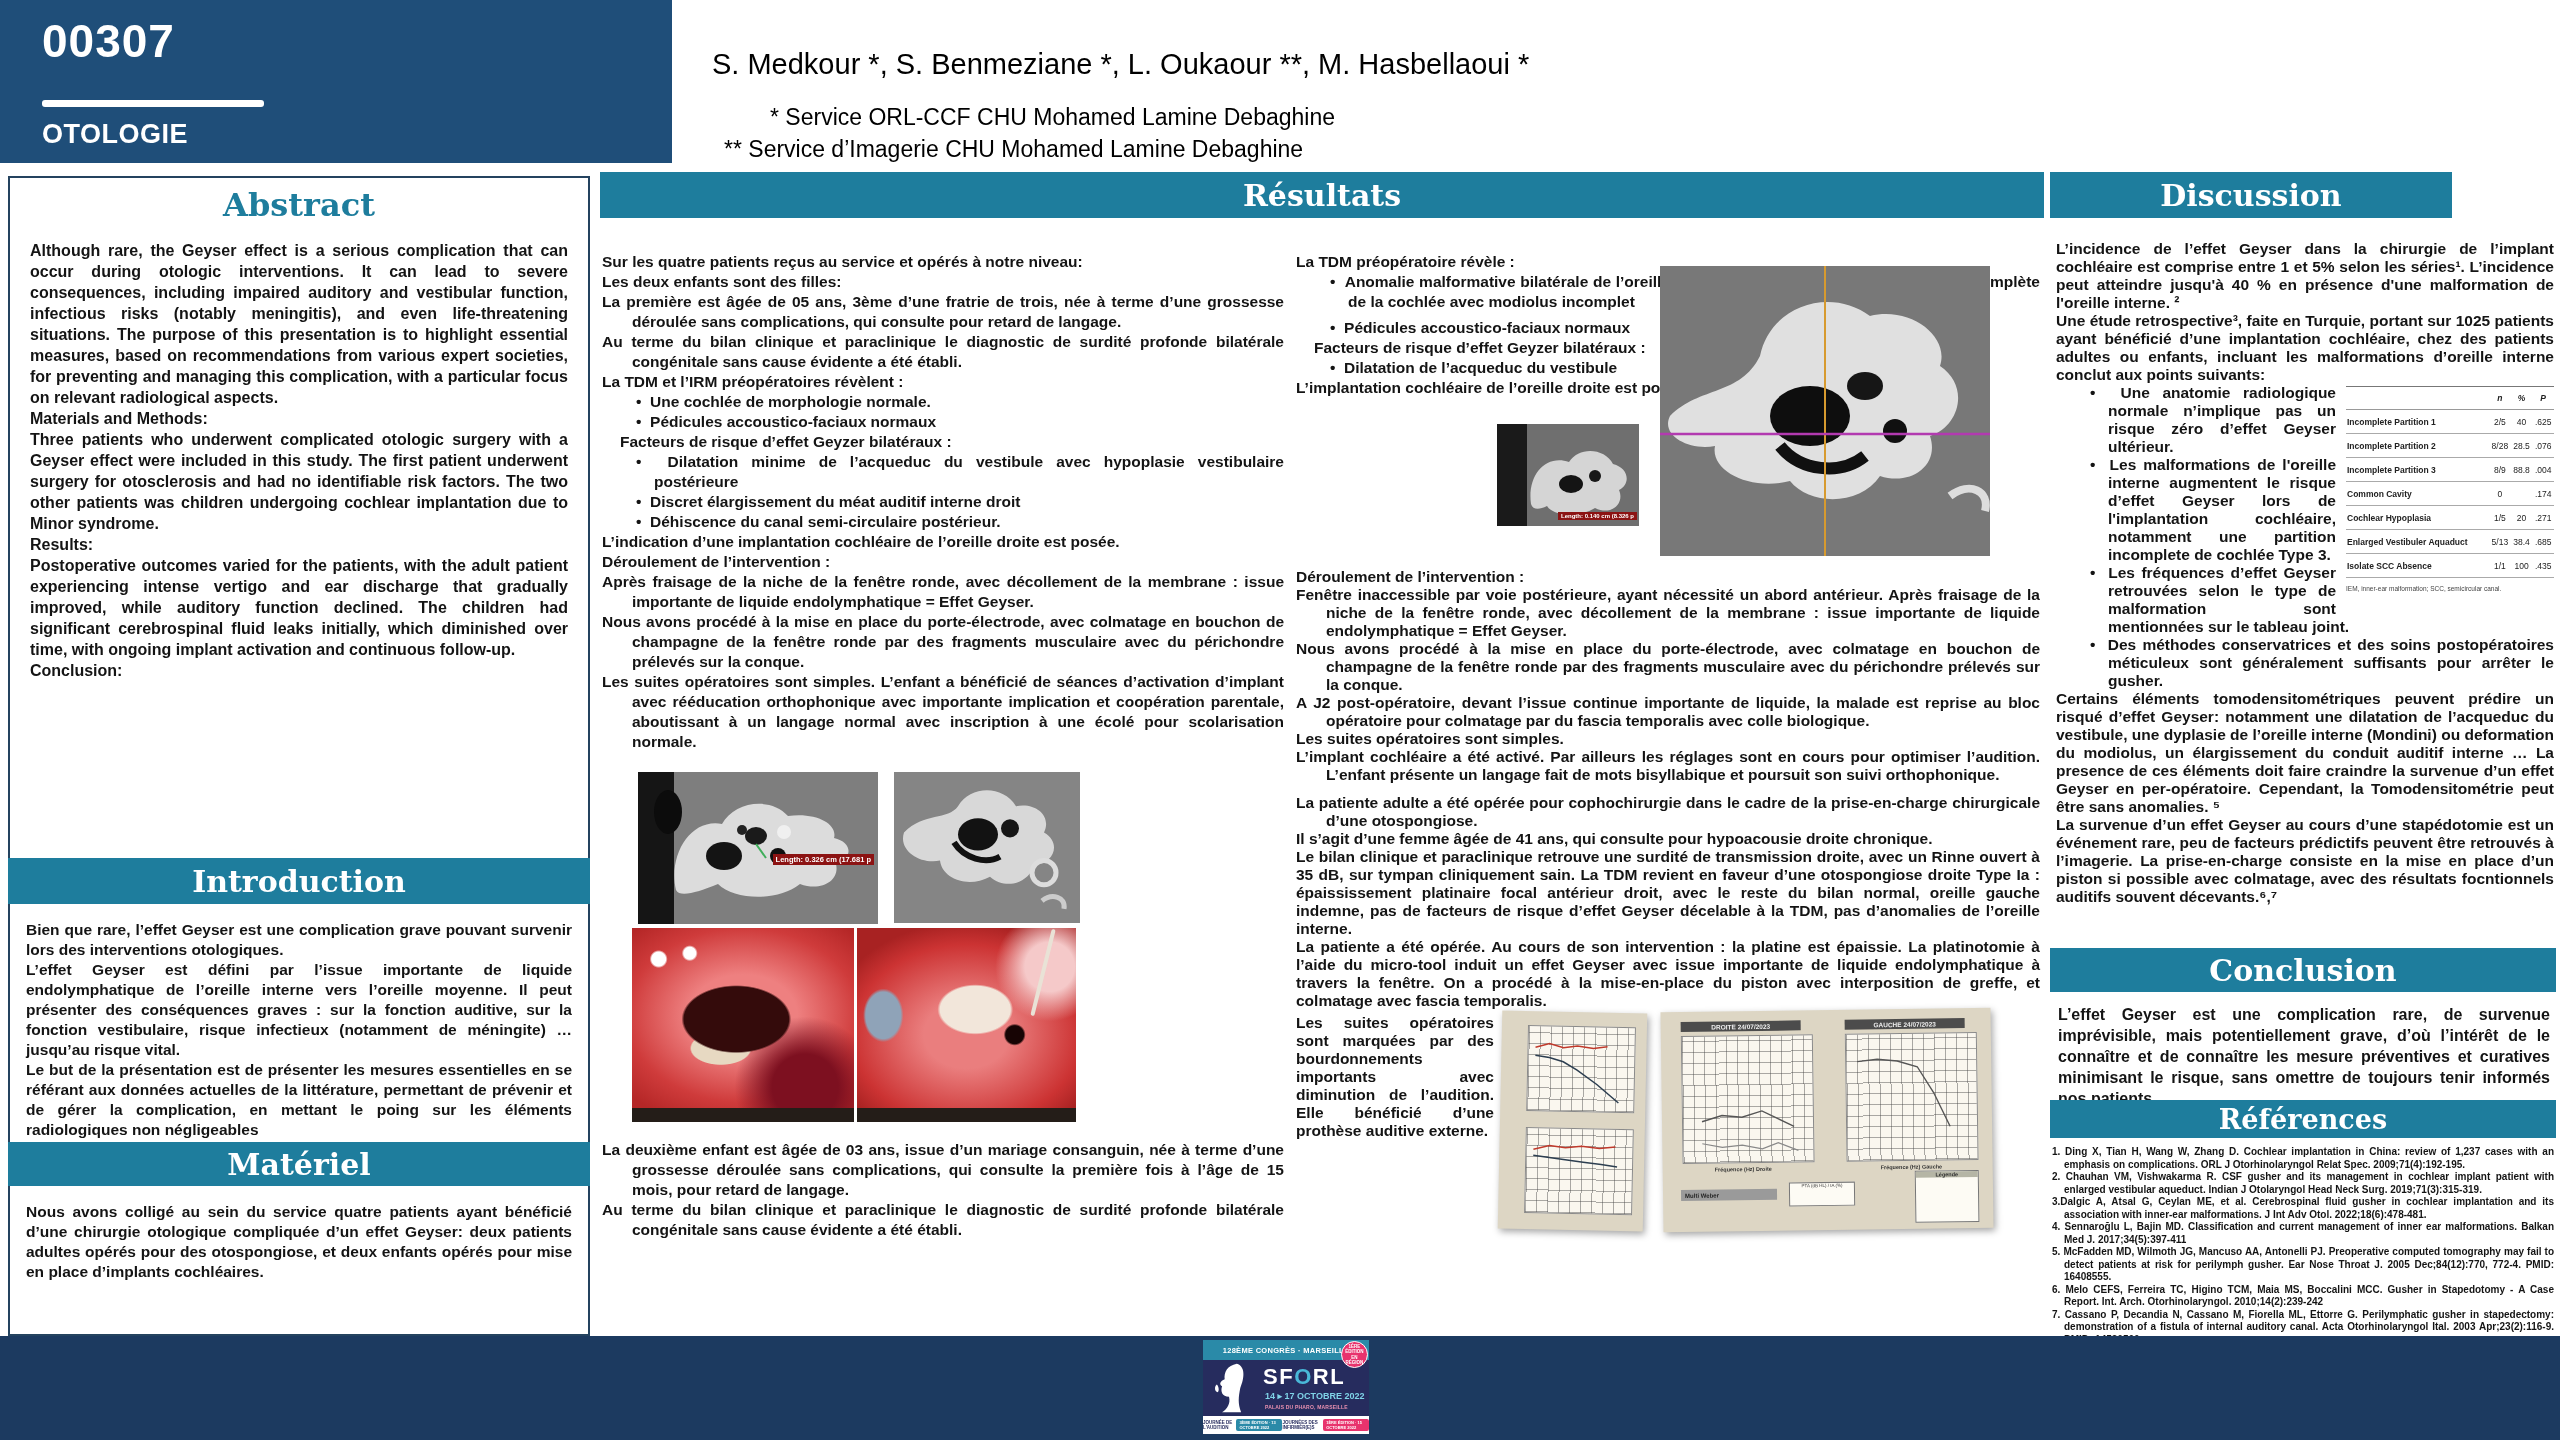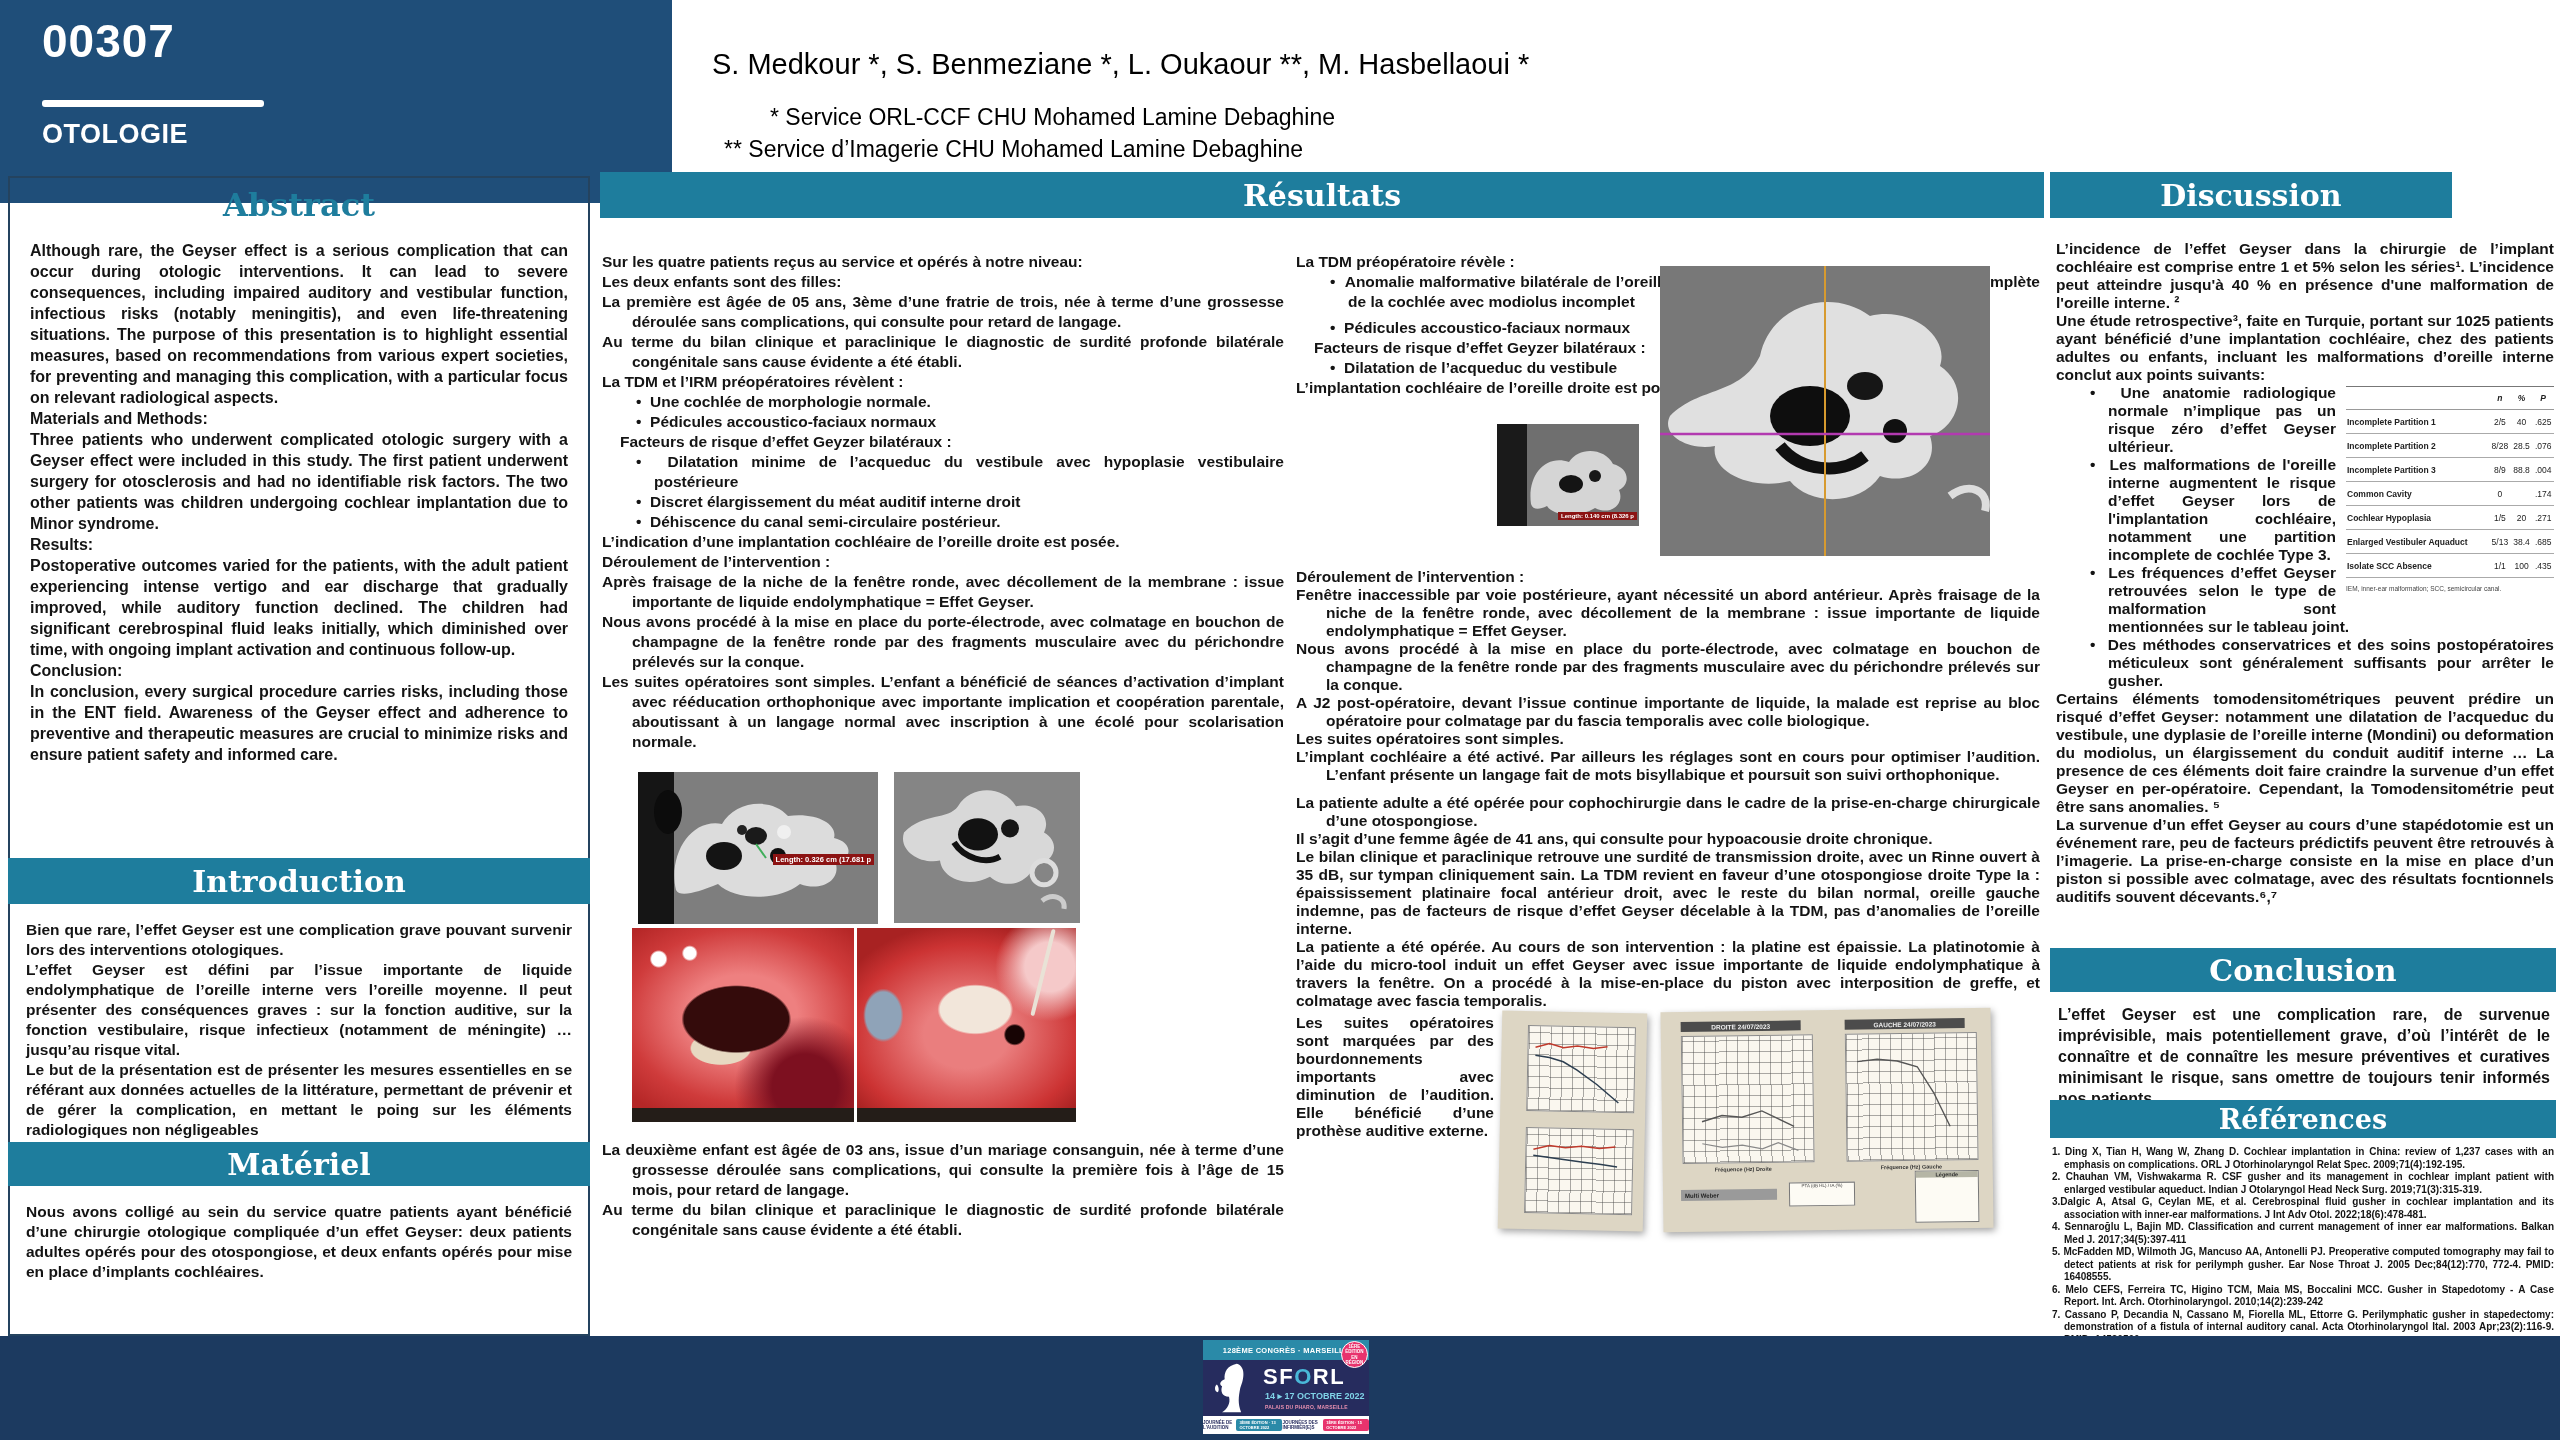--- a/index.html
+++ b/index.html
@@ -3,21 +3,21 @@
 <meta charset="utf-8">
 <style>
   :root{
     --navy:#1f4e79; --footer-navy:#1c3a60; --teal:#1e7d9d; --pink:#e8336d;
   }
   *{box-sizing:border-box;}
   html,body{margin:0;padding:0;background:#fff;}
   .poster{position:relative;width:2560px;height:1440px;background:#fff;overflow:hidden;
           font-family:"Liberation Sans",sans-serif;}
   
-  .navy-box{position:absolute;left:0;top:0;width:672px;height:203px;background:var(--navy);}
+  .navy-box{position:absolute;left:0;top:0;width:672px;height:163px;background:var(--navy);}
   .poster-id{position:absolute;left:42px;top:14px;color:#fff;font-size:46px;font-weight:bold;letter-spacing:1px;}
   .id-underline{position:absolute;left:42px;top:100px;width:222px;height:7px;background:#fff;border-radius:3px;}
   .category{position:absolute;left:42px;top:119px;color:#ffffff;font-size:27px;font-weight:bold;letter-spacing:.5px;}
   .authors{position:absolute;left:712px;top:48px;font-size:29px;color:#000;}
   .aff{position:absolute;font-size:23px;color:#000;}
   
   .bar{position:absolute;background:var(--teal);color:#fff;font-family:"DejaVu Serif",serif;
        font-weight:bold;font-size:30px;display:flex;align-items:center;justify-content:center;}
   .abs-title{position:absolute;left:8px;top:186px;width:582px;text-align:center;color:var(--teal);
        font-family:"DejaVu Serif",serif;font-size:32px;font-weight:bold;}
@@ -114,21 +114,20 @@
 
   <div class="frame"></div>
   <div class="abs-title">Abstract</div>
   <div class="txt en" style="left:30px;top:240px;width:538px;">
     <div class="ln">Although rare, the Geyser effect is a serious complication that can occur during otologic interventions. It can lead to severe consequences, including impaired auditory and vestibular function, infectious risks (notably meningitis), and even life-threatening situations. The purpose of this presentation is to highlight essential measures, based on recommendations from various expert societies, for preventing and managing this complication, with a particular focus on relevant radiological aspects.</div>
     <div class="ln h-inline">Materials and Methods:</div>
     <div class="ln">Three patients who underwent complicated otologic surgery with a Geyser effect were included in this study. The first patient underwent surgery for otosclerosis and had no identifiable risk factors. The two other patients was children undergoing cochlear implantation due to Minor syndrome.</div>
     <div class="ln h-inline">Results:</div>
     <div class="ln">Postoperative outcomes varied for the patients, with the adult patient experiencing intense vertigo and ear discharge that gradually improved, while auditory function declined. The children had significant cerebrospinal fluid leaks initially, which diminished over time, with ongoing implant activation and continuous follow-up.</div>
     <div class="ln h-inline">Conclusion:</div>
-    <div class="ln">In conclusion, every surgical procedure carries risks, including those in the ENT field. Awareness of the Geyser effect and adherence to preventive and therapeutic measures are crucial to minimize risks and ensure patient safety and informed care.</div>
   </div>
 
   <div class="bar" style="left:8px;top:858px;width:582px;height:46px;">Introduction</div>
   <div class="txt fr" style="left:26px;top:920px;width:546px;">
 
   <div class="ln p">Bien que rare, l’effet Geyser est une complication grave pouvant survenir lors des interventions otologiques.</div>
       <div class="ln p">L’effet Geyser est défini par l’issue importante de liquide endolymphatique de l’oreille interne vers l’oreille moyenne. Il peut présenter des conséquences graves : sur la fonction auditive, sur la fonction vestibulaire, risque infectieux (notamment de méningite) … jusqu’au risque vital.</div>
       <div class="ln p">Le but de la présentation est de présenter les mesures essentielles en se référant aux données actuelles de la littérature, permettant de prévenir et de gérer la complication, en mettant le poing sur les éléments radiologiques non négligeables</div>
     </div>
 

